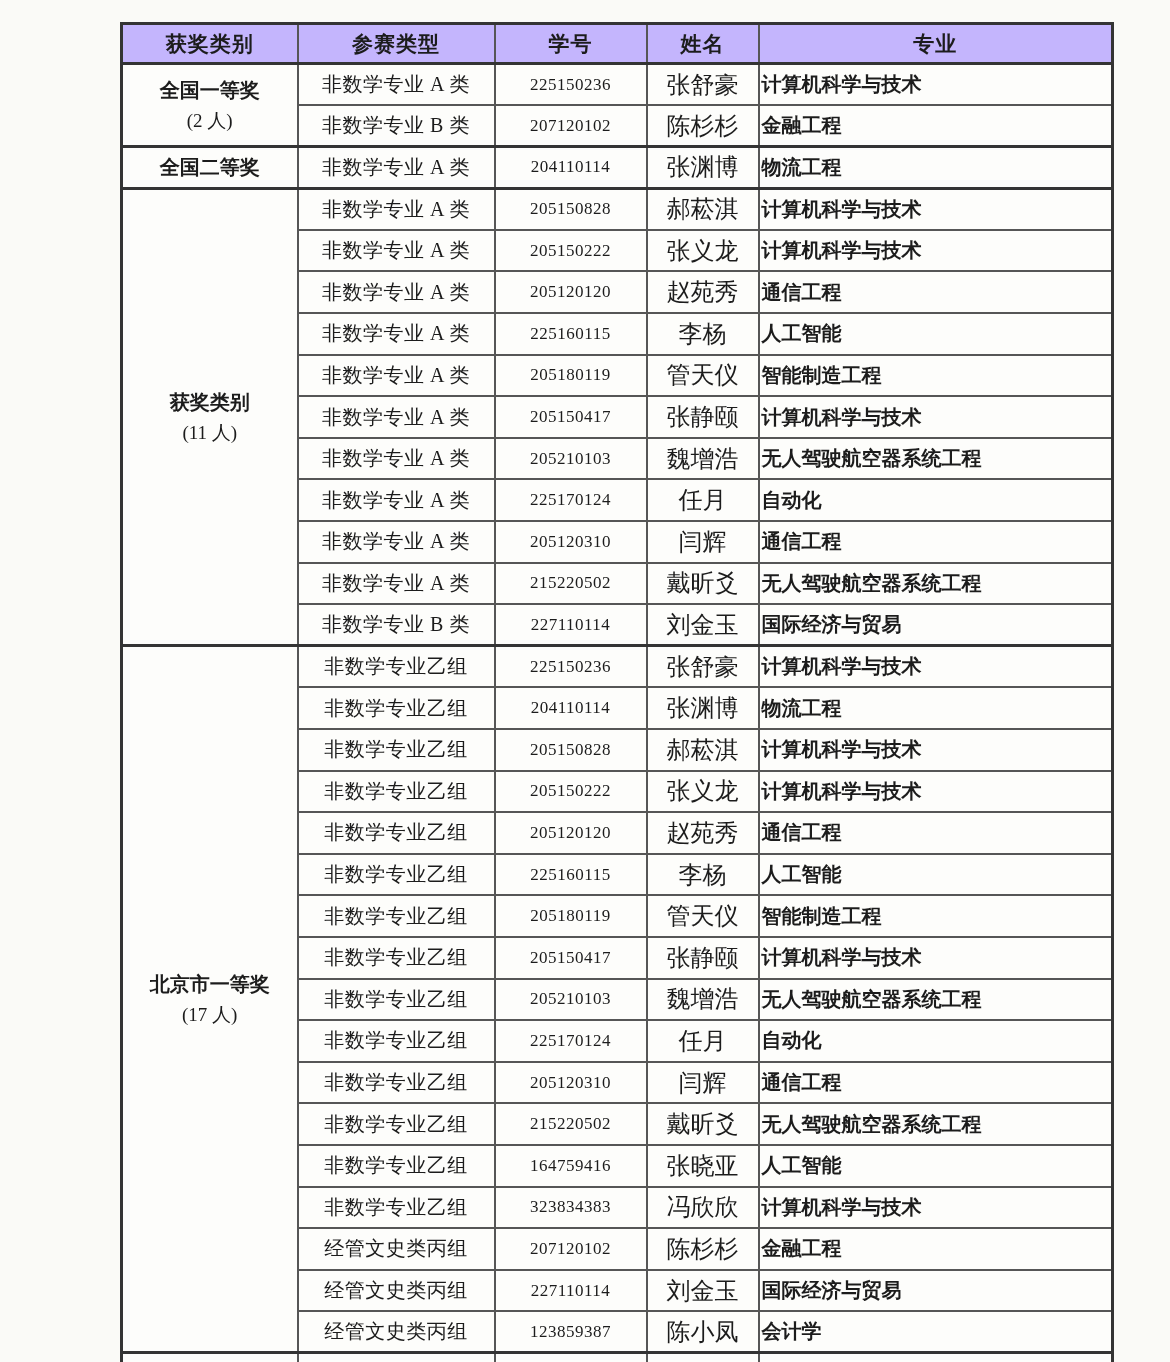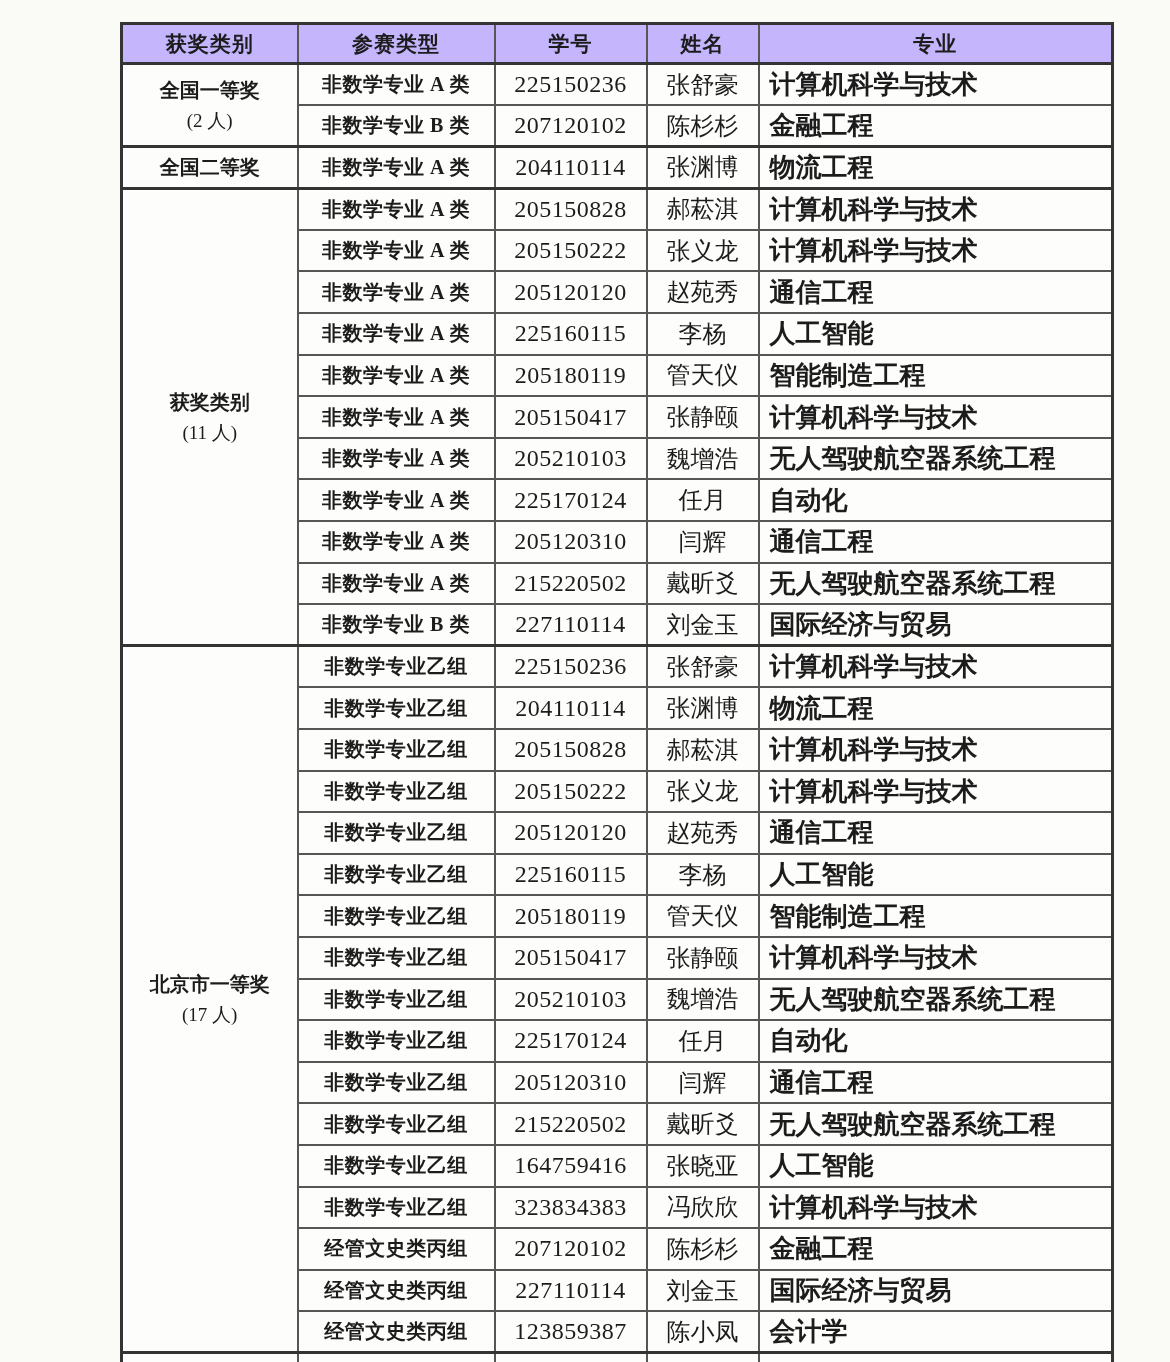--- a/index.html
+++ b/index.html
@@ -42,24 +42,24 @@
     height: 40px;
     background: #c4b5fd;
     font-weight: bold;
     font-size: 21px;
     border-bottom: 3px solid #343434;
     letter-spacing: 1px;
   }
   tbody tr { height: 41.6px; }
   tr.section-start td { border-top: 3px solid #343434; }
 
-  td.cell-type   { font-size: 20px; font-weight: 700; letter-spacing: 0.5px; }
-  td.cell-id     { font-size: 24px; font-weight: 400; letter-spacing: 0.5px; }
+  td.cell-type   { font-size: 20px; font-weight: 400; letter-spacing: 0.5px; }
+  td.cell-id     { font-size: 17px; font-weight: 400; letter-spacing: 0.5px; }
   td.cell-name   { font-size: 24px; font-weight: 400; }
-  td.cell-major  { font-size: 26px; font-weight: 600; text-align: left; padding-left: 10px; }
+  td.cell-major  { font-size: 20px; font-weight: 600; text-align: left; padding-left: 2px; }
 
   td.cell-award { font-size: 20px; font-weight: 600; }
   td.cell-award .award-line  { line-height: 1.55; }
   td.cell-award .count-line  { line-height: 1.55; font-weight: 500; font-size: 19px; }
 
   tr.partial-row { height: 30px; }
   tr.partial-row td { background: #fdfdfb; }
 </style>
 </head>
 <body>

